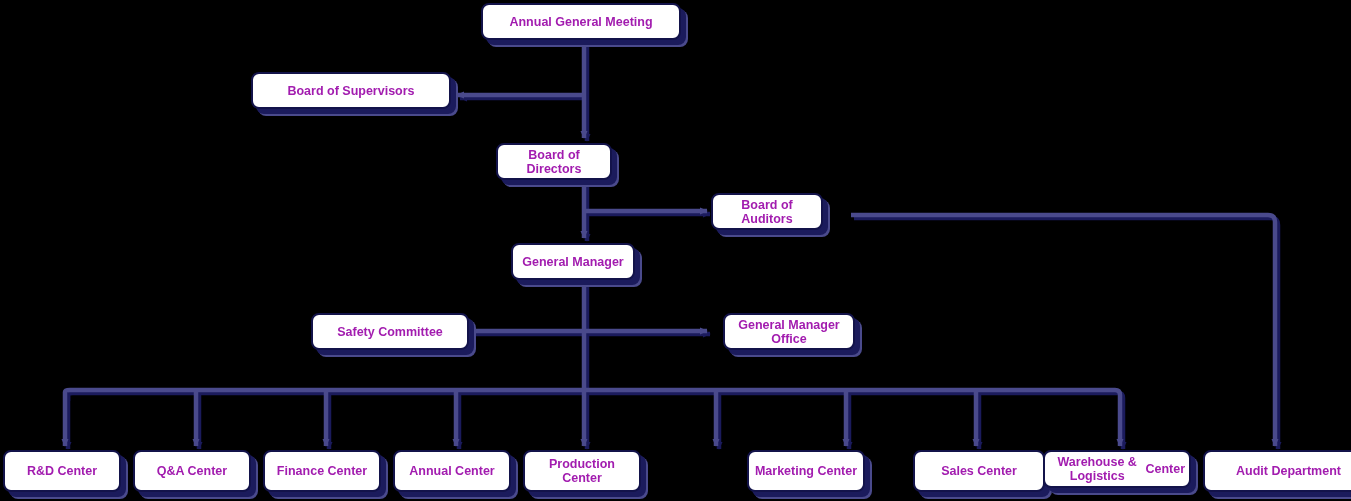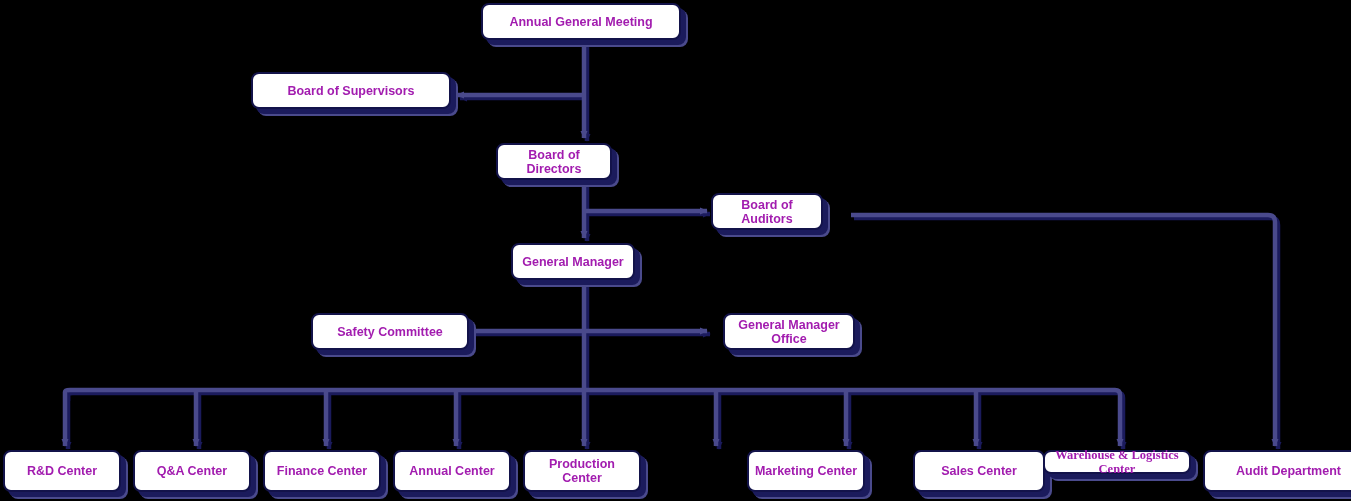--- a/index.html
+++ b/index.html
@@ -118,21 +118,21 @@
 
 
   <div class="node" style="left:747px;top:450px;width:118px;height:42px;">
     <span>Marketing Center</span>
   </div>
 
   <div class="node" style="left:913px;top:450px;width:132px;height:42px;">
     <span>Sales Center</span>
   </div>
 
-  <div class="node" style="left:1043px;top:450px;width:148px;height:24px;flex-direction:column;font-family:Liberation Serif, serif;">
+  <div class="node" style="left:1043px;top:450px;width:148px;height:38px;flex-direction:row;">
     <span>Warehouse &amp; Logistics</span>
     <span>Center</span>
   </div>
 
   <div class="node" style="left:1203px;top:450px;width:171px;height:42px;">
     <span>Audit Department</span>
   </div>
 
 </div>
 

